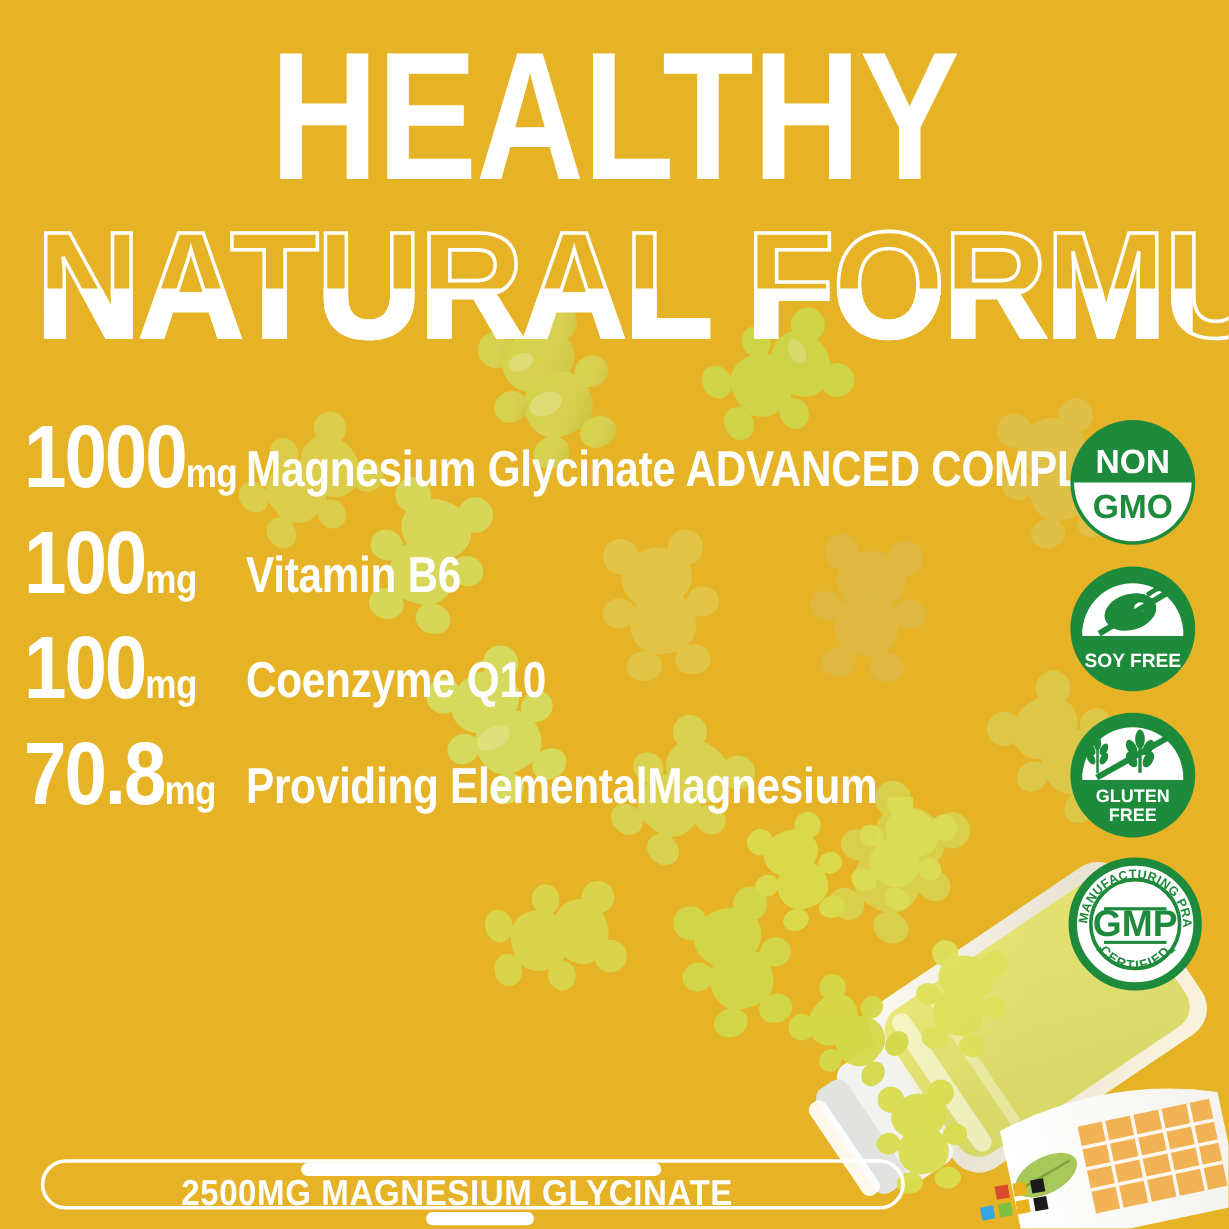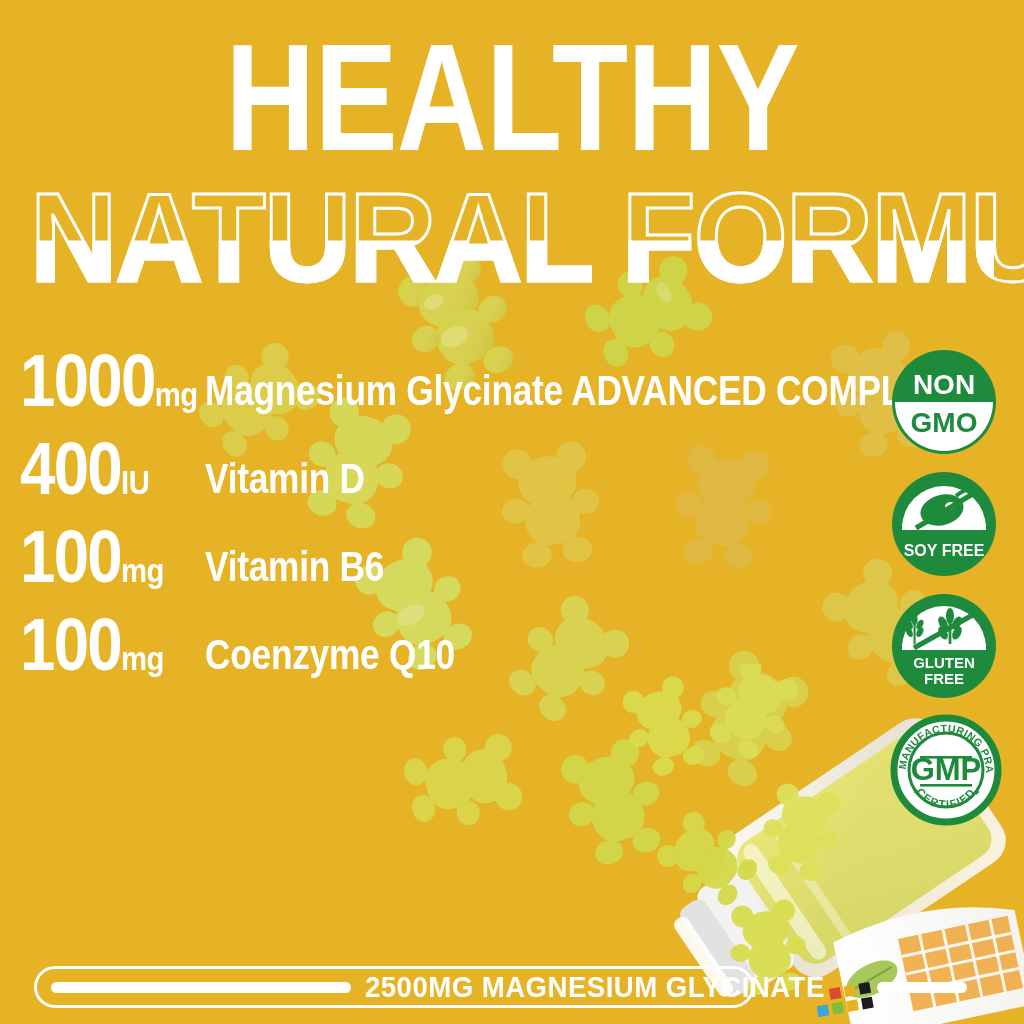--- a/index.html
+++ b/index.html
@@ -73,20 +73,21 @@
   .badge svg{display:block;width:108px;height:108px;}
   .badge.gmp{width:112px;height:112px;margin-top:2px;}
   .badge.gmp svg{width:112px;height:112px;}
 
   
   .banner{
     position:absolute;left:34px;bottom:16px;width:720px;height:42px;
     border:3px solid #FFFFFF;border-radius:22px;
     display:flex;align-items:center;z-index:7;
     box-sizing:border-box;
+    flex-direction:column;
   }
   .banner .dash{height:11px;background:#FFFFFF;border-radius:6px;flex:0 0 auto;}
   .banner .dash.left{width:300px;margin-left:14px;}
   .banner .dash.right{width:90px;margin-left:12px;}
   .banner .btext{
     color:#FFFFFF;font-weight:bold;font-size:30px;line-height:30px;
     letter-spacing:0.5px;margin-left:14px;white-space:nowrap;
     transform:scaleX(0.92);transform-origin:left center;
   }
 </style>
@@ -435,43 +436,43 @@
 
   <div class="ingredients">
 
     <div class="row">
       <div class="amount">
         <span class="num">1000</span><span class="unit">mg</span>
       </div>
       <div class="iname">Magnesium Glycinate ADVANCED COMPLEX</div>
     </div>
 
-    <div class="row">
-      <div class="amount">
-        <span class="num">400</span><span class="unit">IU</span>
-      </div>
-      <div class="iname">Vitamin D</div>
-    </div>
 
 
     <div class="row">
       <div class="amount">
         <span class="num">100</span><span class="unit">mg</span>
       </div>
       <div class="iname">Vitamin B6</div>
     </div>
 
     <div class="row">
       <div class="amount">
         <span class="num">100</span><span class="unit">mg</span>
       </div>
       <div class="iname">Coenzyme Q10</div>
     </div>
 
 
+    <div class="row">
+      <div class="amount">
+        <span class="num">70.8</span><span class="unit">mg</span>
+      </div>
+      <div class="iname">Providing ElementalMagnesium</div>
+    </div>
   </div>
 
   <div class="badges">
 
 
     <div class="badge">
       <svg viewBox="0 0 108 108">
         <circle cx="54" cy="54" r="52" fill="#1E8A3C"></circle>
         <path d="M5 54 a49 49 0 0 0 98 0 z" fill="#ffffff"></path>
         <text x="54" y="46" text-anchor="middle" fill="#ffffff" font-family="Liberation Sans, sans-serif" font-size="28" font-weight="bold">NON</text>

